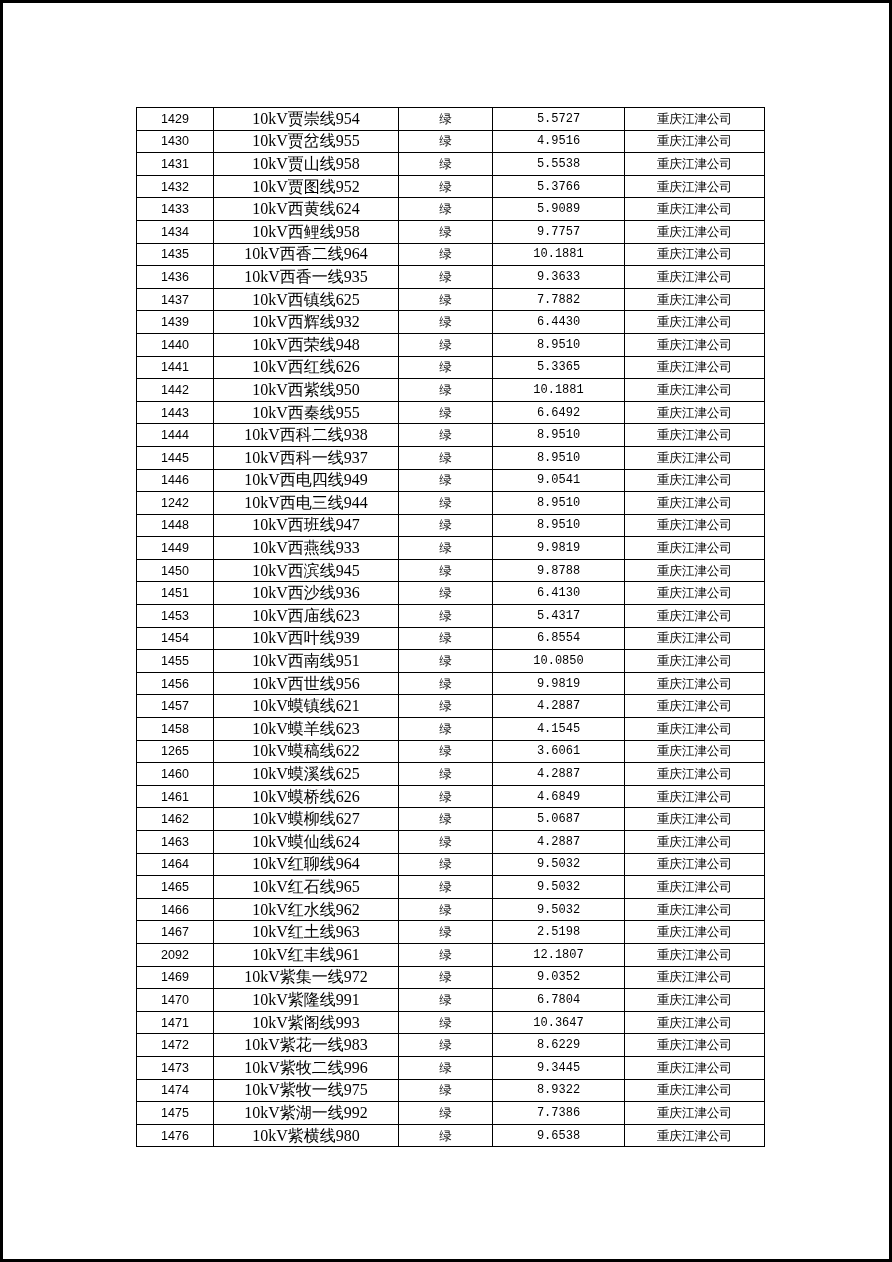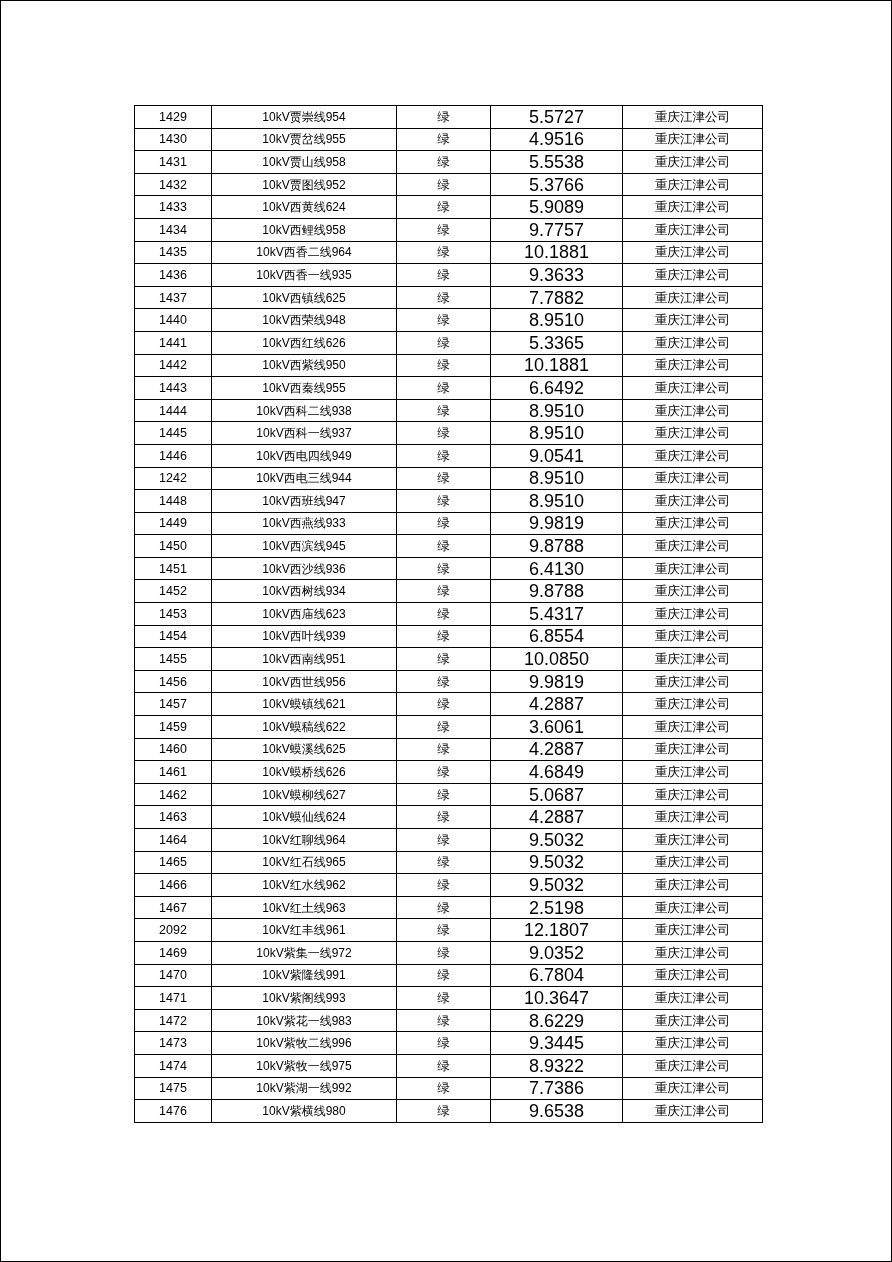--- a/index.html
+++ b/index.html
@@ -8,21 +8,21 @@
     background: #8c8c8c;
   }
   .page {
     width: 892px;
     height: 1262px;
     background: #ffffff;
     position: relative;
     box-sizing: border-box;
     margin: 0 auto;
     overflow: hidden;
-    border: 1px solid #000000;
+    border: 3px solid #000000;
   }
   .sheet {
     position: absolute;
     left: 133px;
     top: 104px;
     width: 628px;
   }
   table.data {
     border-collapse: collapse;
     width: 628px;
@@ -41,23 +41,23 @@
     white-space: nowrap;
     overflow: hidden;
   }
   col.c0 { width: 77px; }
   col.c1 { width: 185px; }
   col.c2 { width: 94px; }
   col.c3 { width: 132px; }
   col.c4 { width: 140px; }
 
   .cell-idx { font-size: 12.5px; }
-  .cell-name { font-size: 12px; }
+  .cell-name { font-size: 16px; font-family: Liberation Serif, serif; }
   .cell-color { font-size: 12.5px; }
-  .cell-value { font-size: 18px; }
+  .cell-value { font-size: 12px; font-family: Liberation Mono, monospace; }
   .cell-company { font-size: 12.5px; }
 </style>
 </head>
 <body>
 
 <div class="page">
   <div class="sheet">
     <table class="data">
       <colgroup>
         <col class="c0">
@@ -124,20 +124,27 @@
             <td class="cell-company">重庆江津公司</td>
           </tr>
           <tr>
             <td class="cell-idx">1437</td>
             <td class="cell-name">10kV西镇线625</td>
             <td class="cell-color">绿</td>
             <td class="cell-value">7.7882</td>
             <td class="cell-company">重庆江津公司</td>
           </tr>
           <tr>
+            <td class="cell-idx">1439</td>
+            <td class="cell-name">10kV西辉线932</td>
+            <td class="cell-color">绿</td>
+            <td class="cell-value">6.4430</td>
+            <td class="cell-company">重庆江津公司</td>
+          </tr>
+          <tr>
             <td class="cell-idx">1440</td>
             <td class="cell-name">10kV西荣线948</td>
             <td class="cell-color">绿</td>
             <td class="cell-value">8.9510</td>
             <td class="cell-company">重庆江津公司</td>
           </tr>
           <tr>
             <td class="cell-idx">1441</td>
             <td class="cell-name">10kV西红线626</td>
             <td class="cell-color">绿</td>
@@ -208,27 +215,20 @@
             <td class="cell-company">重庆江津公司</td>
           </tr>
           <tr>
             <td class="cell-idx">1451</td>
             <td class="cell-name">10kV西沙线936</td>
             <td class="cell-color">绿</td>
             <td class="cell-value">6.4130</td>
             <td class="cell-company">重庆江津公司</td>
           </tr>
           <tr>
-            <td class="cell-idx">1452</td>
-            <td class="cell-name">10kV西树线934</td>
-            <td class="cell-color">绿</td>
-            <td class="cell-value">9.8788</td>
-            <td class="cell-company">重庆江津公司</td>
-          </tr>
-          <tr>
             <td class="cell-idx">1453</td>
             <td class="cell-name">10kV西庙线623</td>
             <td class="cell-color">绿</td>
             <td class="cell-value">5.4317</td>
             <td class="cell-company">重庆江津公司</td>
           </tr>
           <tr>
             <td class="cell-idx">1454</td>
             <td class="cell-name">10kV西叶线939</td>
             <td class="cell-color">绿</td>
@@ -250,21 +250,28 @@
             <td class="cell-company">重庆江津公司</td>
           </tr>
           <tr>
             <td class="cell-idx">1457</td>
             <td class="cell-name">10kV蟆镇线621</td>
             <td class="cell-color">绿</td>
             <td class="cell-value">4.2887</td>
             <td class="cell-company">重庆江津公司</td>
           </tr>
           <tr>
-            <td class="cell-idx">1459</td>
+            <td class="cell-idx">1458</td>
+            <td class="cell-name">10kV蟆羊线623</td>
+            <td class="cell-color">绿</td>
+            <td class="cell-value">4.1545</td>
+            <td class="cell-company">重庆江津公司</td>
+          </tr>
+          <tr>
+            <td class="cell-idx">1265</td>
             <td class="cell-name">10kV蟆稿线622</td>
             <td class="cell-color">绿</td>
             <td class="cell-value">3.6061</td>
             <td class="cell-company">重庆江津公司</td>
           </tr>
           <tr>
             <td class="cell-idx">1460</td>
             <td class="cell-name">10kV蟆溪线625</td>
             <td class="cell-color">绿</td>
             <td class="cell-value">4.2887</td>

